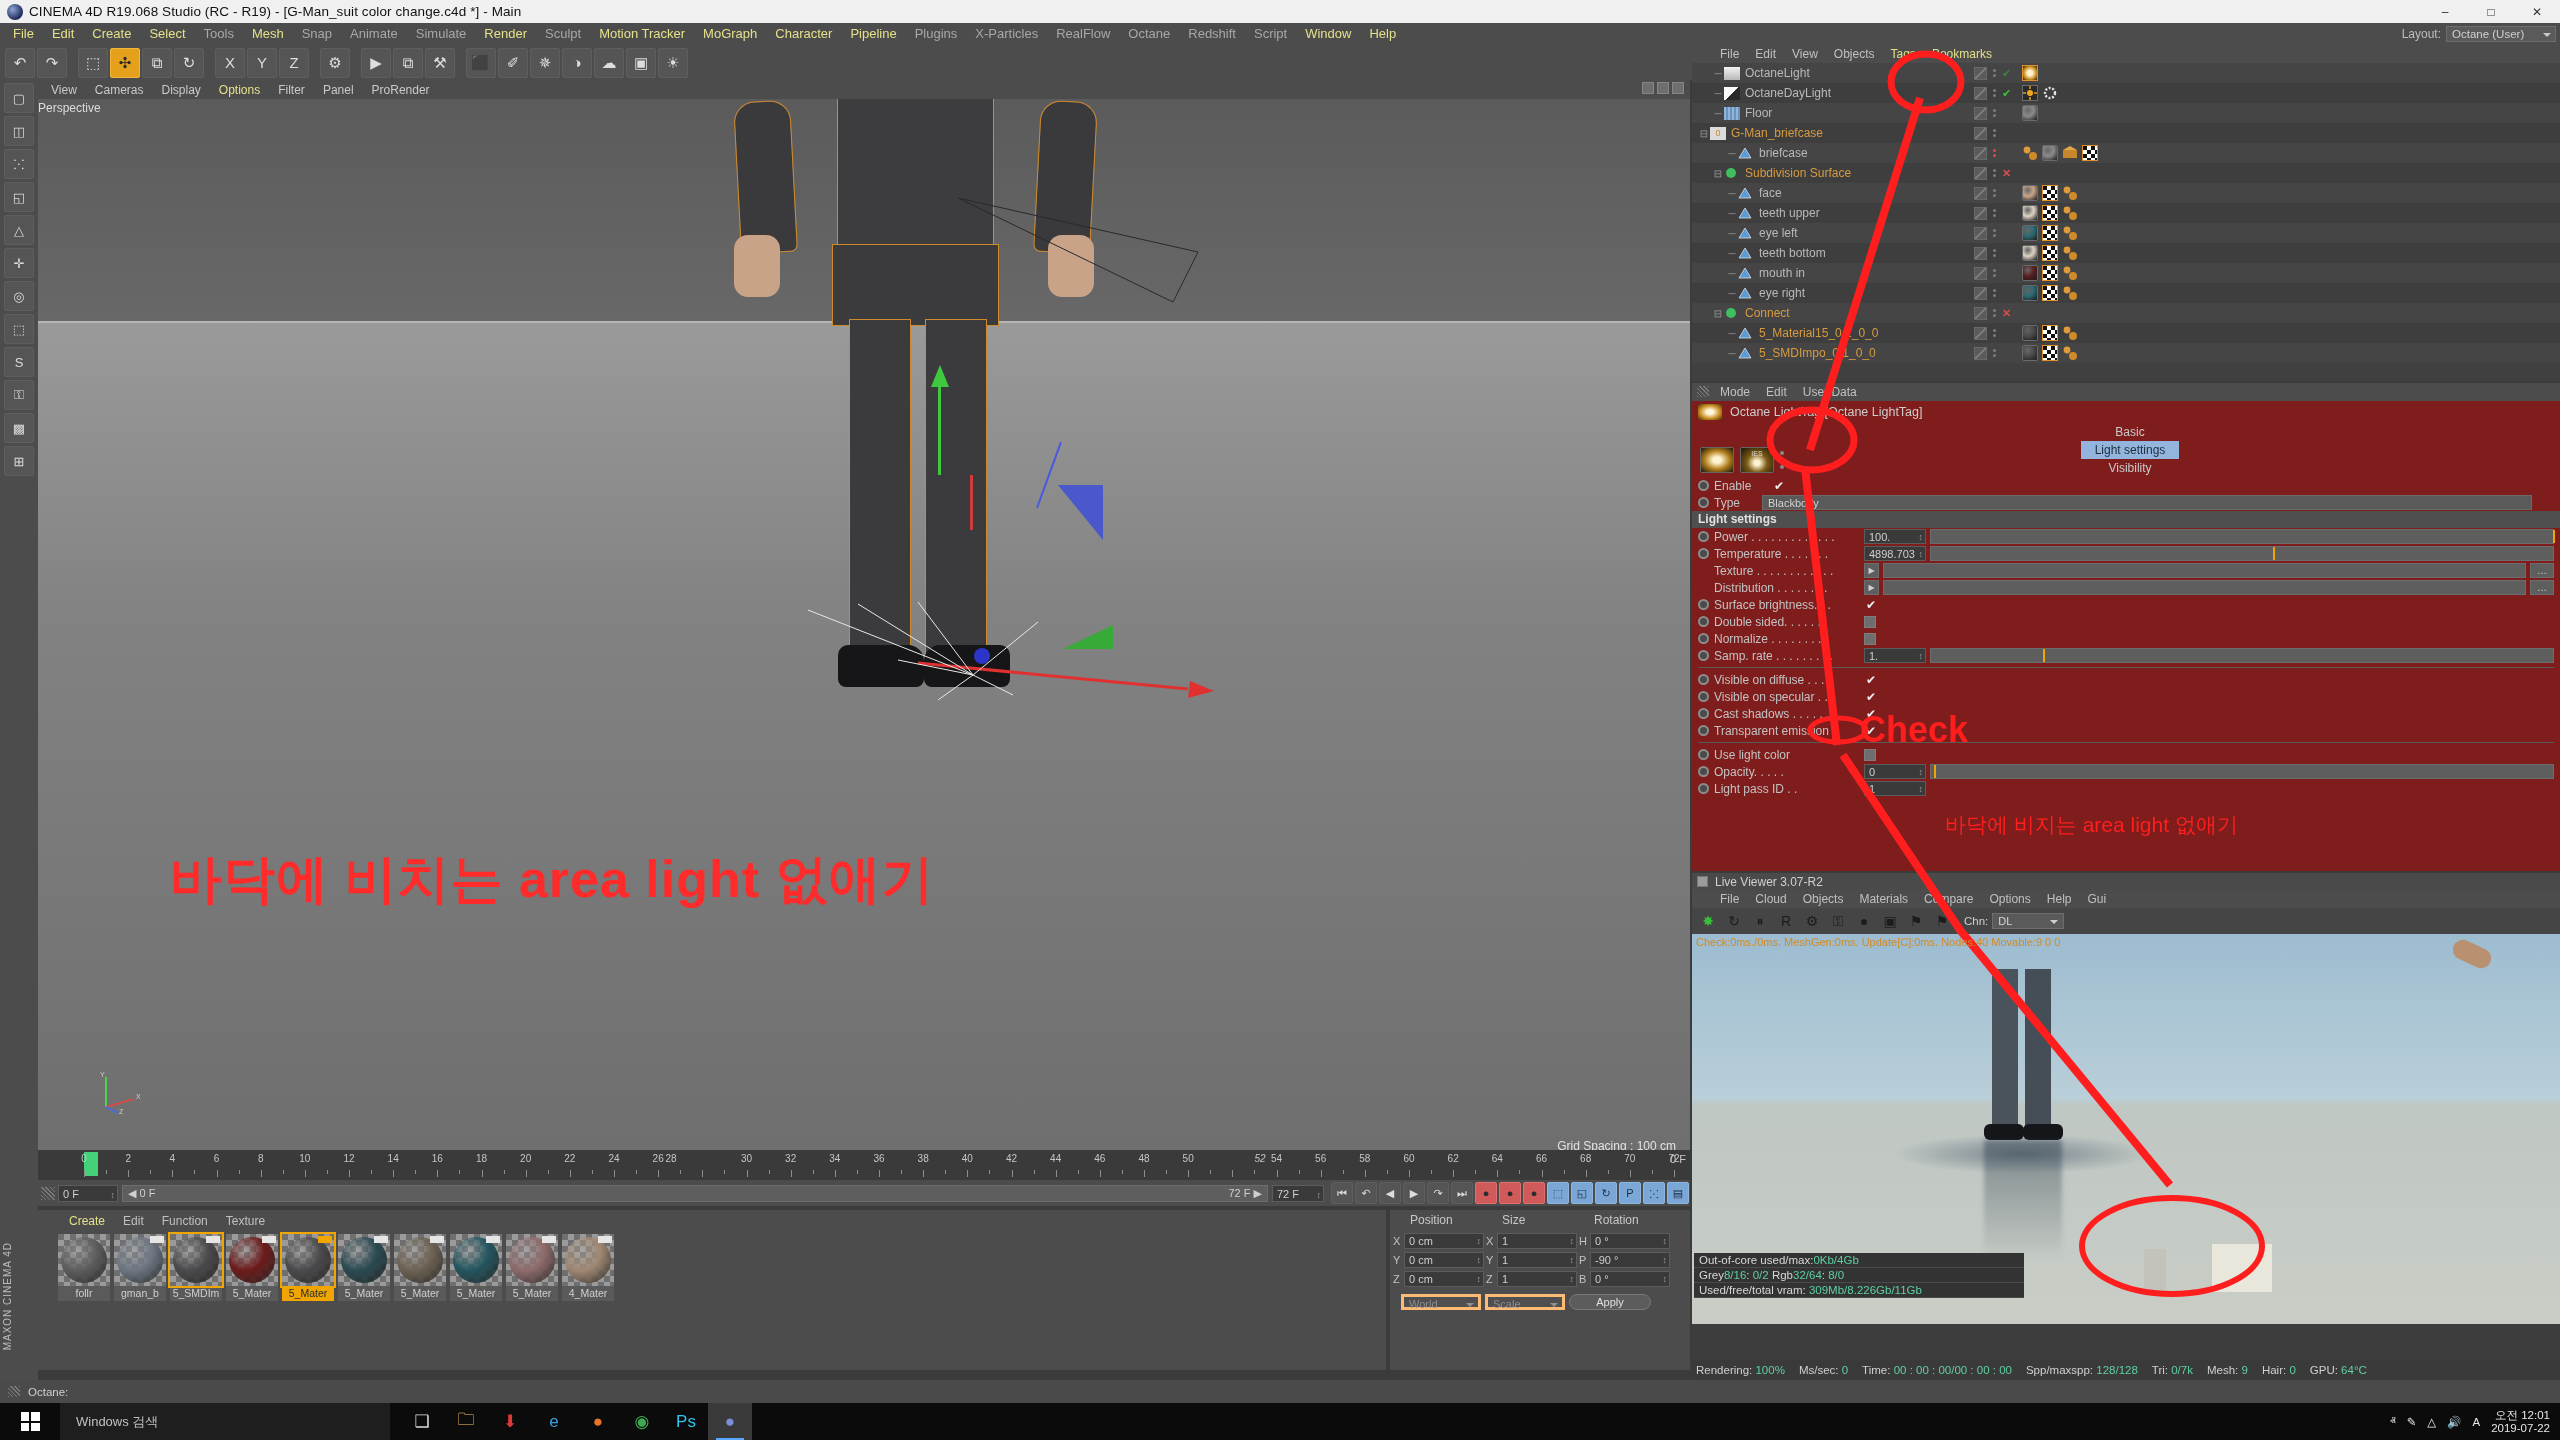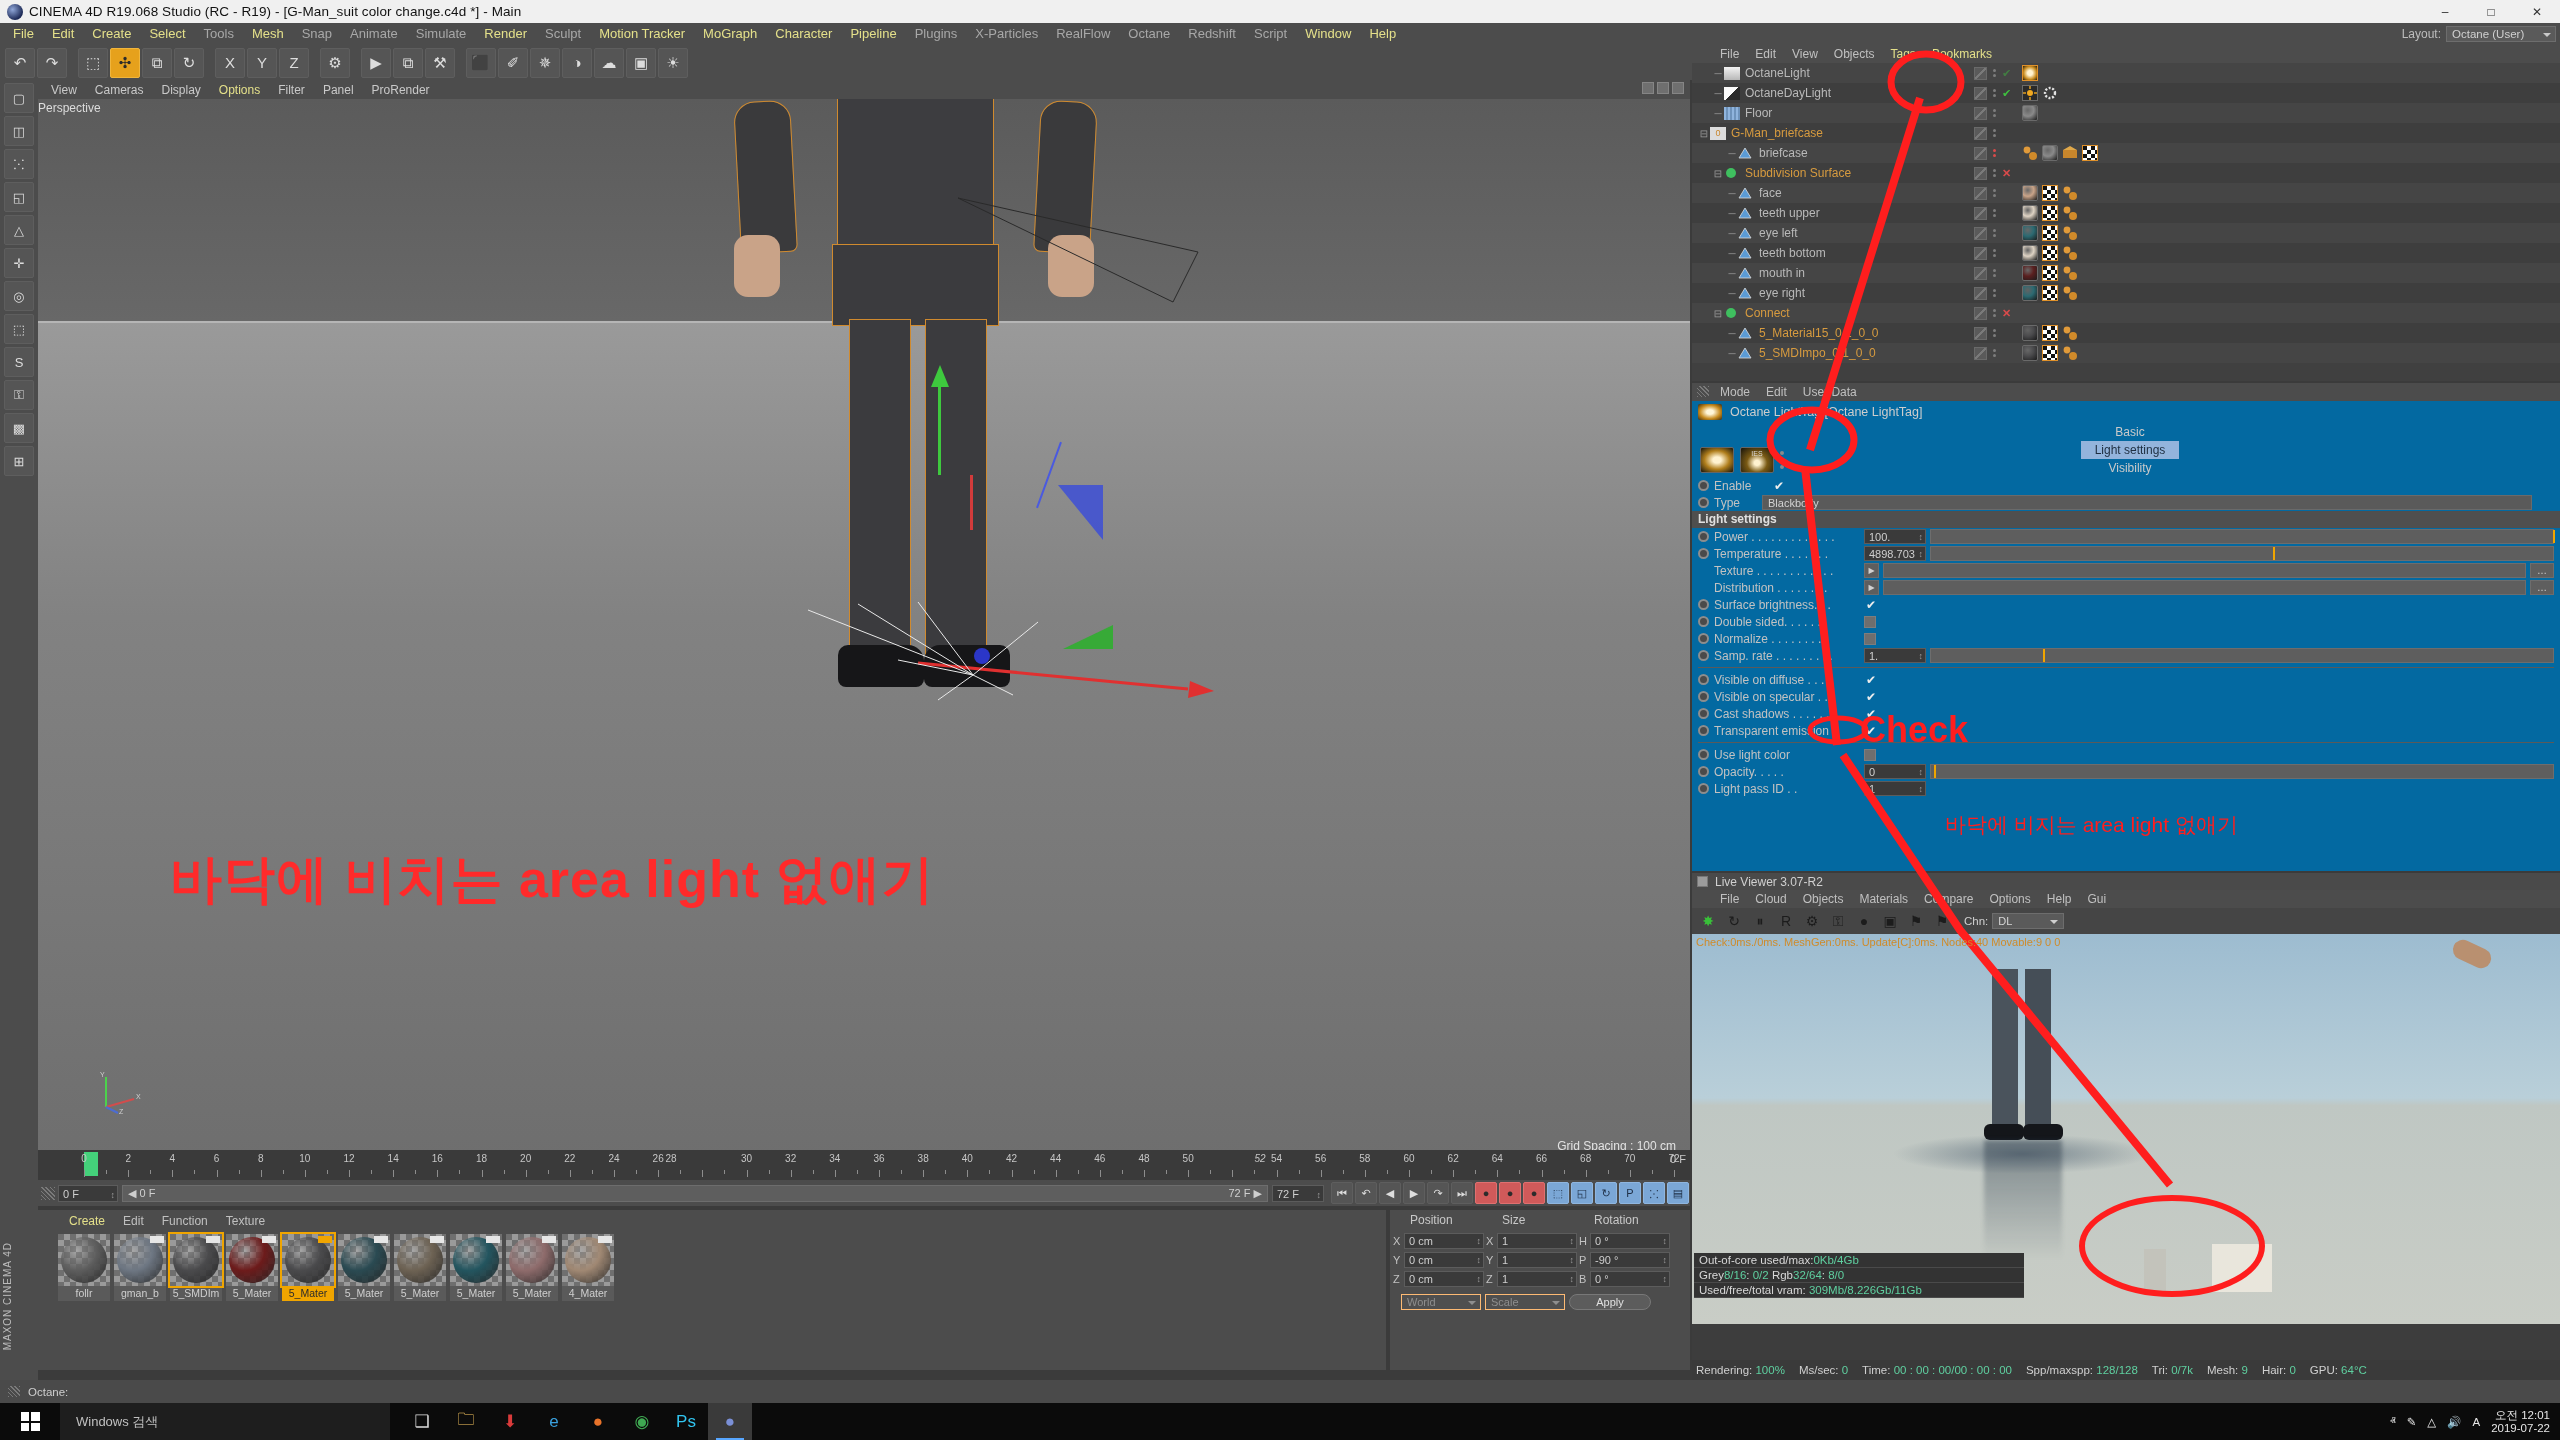--- a/index.html
+++ b/index.html
@@ -138,21 +138,21 @@
   
   #coord { position:absolute; left:1390px; top:1210px; width:300px; height:160px; background:#4c4c4c; }
   #coordhdr { display:flex; font-size:12px; color:#c8c8c8; height:20px; align-items:center;
     padding-left:20px; }
   #coordhdr span { width:92px; }
   .crow { display:flex; align-items:center; height:17px; margin:2px 0 0 3px; gap:2px; }
   .clbl { width:9px; font-size:11px; color:#c2c2c2; }
   .cfield { width:80px; height:16px; background:#3a3a3a; border:1px solid #5c5c5c; font-size:11px;
     color:#cfcfcf; padding:0 10px 0 4px; line-height:15px; position:relative; }
   .cfield:after { content:"\2195"; position:absolute; right:2px; top:0px; font-size:9px; color:#9a9a9a; }
-  .cdrop { width:80px; height:16px; background:#4f4f4f; border:1px solid #fdba74; font-size:11px;
+  .cdrop { width:80px; height:16px; background:#4f4f4f; border:3px solid #fdba74; font-size:11px;
     color:#8e8e8e; padding-left:5px; line-height:15px; position:relative; }
   .cdrop:after { content:""; position:absolute; right:4px; top:6px;
     border-left:4px solid transparent; border-right:4px solid transparent; border-top:4px solid #8e8e8e; }
   #applybtn { width:82px; height:16px; background:#5c5c5c; border:1px solid #787878; border-radius:8px;
     font-size:11px; color:#e0e0e0; text-align:center; line-height:15px; }
 
   
   #leftstrip { position:absolute; left:0; top:80px; width:38px; height:1300px; background:#4c4c4c; }
   .lbtn { width:30px; height:30px; margin:3px auto; border:1px solid #5e5e5e; background:#555;
     display:flex; align-items:center; justify-content:center; font-size:13px; color:#ddd; border-radius:2px; }
@@ -176,21 +176,21 @@
   .ovis { width:13px; height:13px; background:linear-gradient(135deg,#5a5a5a 45%,#7a7a7a 45%,#7a7a7a 55%,#5a5a5a 55%);
     border:1px solid #6a6a6a; }
   .odots { width:9px; display:flex; flex-direction:column; gap:2px; align-items:center; }
   .odots i { width:3px; height:3px; border-radius:50%; background:#7d7d7d; }
   .otags { position:absolute; left:330px; top:2px; height:16px; display:flex; gap:4px; align-items:center; }
   .tagi { width:16px; height:16px; border:1px solid #6a6a6a; }
   .chk { color:#3fbf3f; font-size:11px; }
   .xm { color:#d84b4b; font-size:11px; font-weight:bold; }
 
   
-  #attr { position:absolute; left:1692px; top:383px; width:868px; height:488px; background:#0369a1; }
+  #attr { position:absolute; left:1692px; top:383px; width:868px; height:488px; background:#7f1d1d; }
   #attrmenu { height:18px; display:flex; align-items:center; padding-left:20px; background:#4c4c4c;
     position:relative; }
   #attrmenu .am { font-size:12px; padding:0 8px; color:#c0c0c0; }
   #attrhdr { height:22px; display:flex; align-items:center; padding-left:6px; gap:8px; font-size:12.5px;
     color:#cdcdcd; }
   #attrhdr .lamp { width:24px; height:16px; border-radius:2px;
     background:radial-gradient(ellipse at 50% 50%, #fff6d8 20%, #c78b1e 60%, #3a2a10); }
   #attrtabs { height:20px; display:flex; align-items:center; padding-left:8px; gap:0;flex-direction:column; }
   .atab { font-size:12px; color:#cacaca; padding:2px 14px; }
   .atab.active { background:#93b4dc; color:#1e2e40; }

